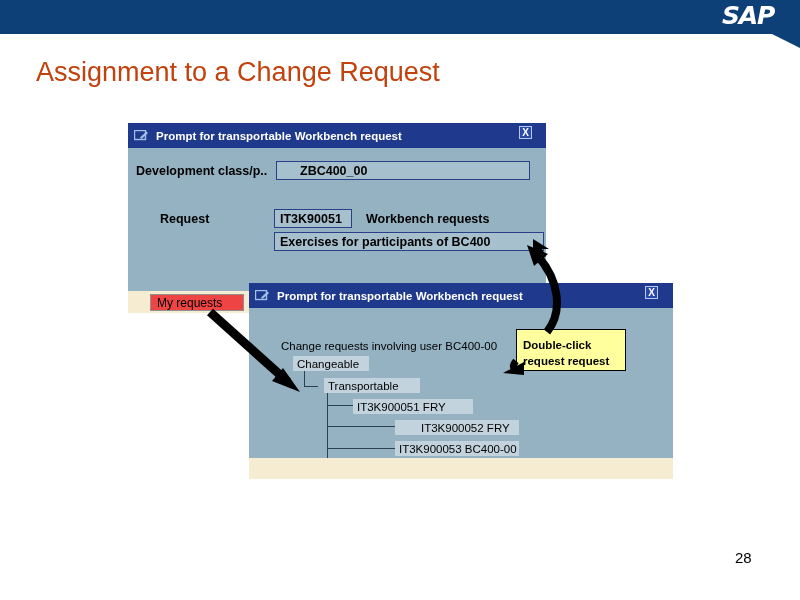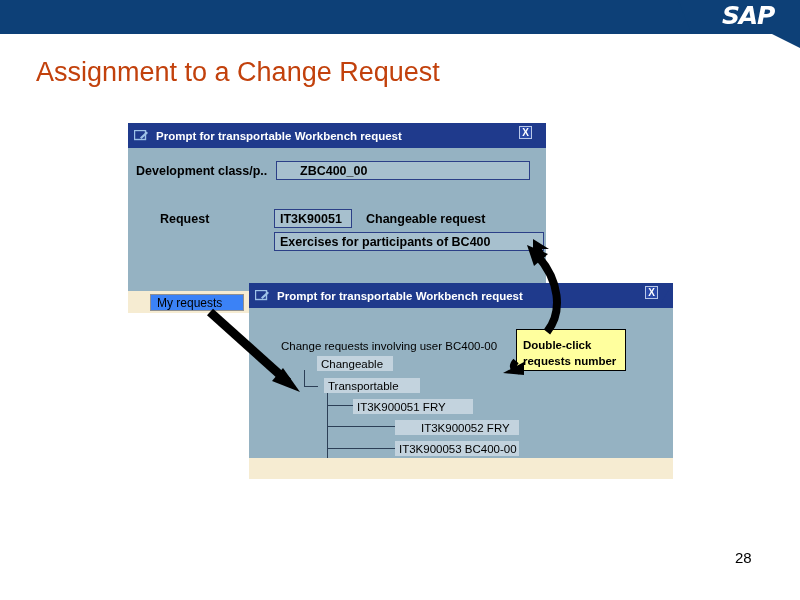--- a/index.html
+++ b/index.html
@@ -154,21 +154,21 @@
   }
   .sap-static {
     position: absolute;
     font-size: 12.5px;
     font-weight: bold;
     color: #000000;
     white-space: nowrap;
   }
   .sap-button {
     position: absolute;
-    background: #3b82f6;
+    background: #ef4444;
     border: 1px solid #909090;
     box-sizing: border-box;
     display: flex;
     align-items: center;
     padding-left: 6px;
     font-size: 12px;
     color: #000000;
     white-space: nowrap;
     font-family: "Liberation Sans", sans-serif;
   }
@@ -257,21 +257,21 @@
     <span class="dlg-title-text">Prompt for transportable Workbench request</span>
     <div class="dlg-close" style="right:14px;">X</div>
   </div>
 
   <div class="dlg-body">
     <div class="d1-label" style="left:8px; top:16px;">Development class/p..</div>
     <div class="sap-field" style="left:148px; top:13px; width:254px; height:19px;padding-left:23px;">ZBC400_00</div>
 
     <div class="d1-label" style="left:8px; top:64px;margin-left:24px;">Request</div>
     <div class="sap-field" style="left:146px; top:61px; width:78px; height:19px;">IT3K90051</div>
-    <div class="sap-static" style="left:238px; top:64px;">Changeable request</div>
+    <div class="sap-static" style="left:238px; top:64px;">Workbench requests</div>
 
     <div class="sap-field" style="left:146px; top:84px; width:270px; height:19px;">Exercises for participants of BC400</div>
   </div>
 
   <div class="dlg-footer" style="top:168px; height:22px;">
     <div class="sap-button" style="left:22px; top:3px; width:94px; height:17px;">My requests</div>
   </div>
 </div>
 
 <div class="dialog" id="dialog-two">
@@ -292,34 +292,34 @@
 
     <div class="tree-line" style="left:55px; top:62px; width:1px; height:17px;"></div>
     <div class="tree-line" style="left:55px; top:78px; width:14px; height:1px;"></div>
     <div class="tree-line" style="left:78px; top:80px; width:1px; height:18px;"></div>
     <div class="tree-line" style="left:78px; top:97px; width:26px; height:1px;"></div>
     <div class="tree-line" style="left:78px; top:97px; width:1px; height:70px;"></div>
     <div class="tree-line" style="left:78px; top:118px; width:68px; height:1px;"></div>
     <div class="tree-line" style="left:78px; top:140px; width:68px; height:1px;"></div>
     <div class="tree-line" style="left:78px; top:162px; width:68px; height:1px;"></div>
 
-    <div class="tree-node" style="left:68px; top:48px; width:76px;">Changeable</div>
+    <div class="tree-node" style="left:44px; top:48px; width:76px;">Changeable</div>
     <div class="tree-node" style="left:75px; top:70px; width:96px;">Transportable</div>
     <div class="tree-node" style="left:104px; top:91px; width:120px;">IT3K900051 FRY</div>
     <div class="tree-node" style="left:146px; top:112px; width:124px;padding-left:26px;">IT3K900052 FRY</div>
     <div class="tree-node" style="left:146px; top:133px; width:124px;">IT3K900053 BC400-00</div>
     <div class="tree-node" style="left:146px; top:155px; width:124px;">IT3K900054 BC400-01</div>
   </div>
 
   <div class="dlg-footer" style="top:175px; height:21px;"></div>
 </div>
 
 <div id="callout">
   <div>Double-click</div>
-  <div>requests number</div>
+  <div>request request</div>
 </div>
 
 <svg class="arrow-layer">
 
   <g>
     <line x1="210" y1="312" x2="288" y2="382" stroke="#000000" stroke-width="9" stroke-linecap="butt"></line>
     <polygon points="300,392 272,381 283,368" fill="#000000"></polygon>
   </g>
 
   <g>

